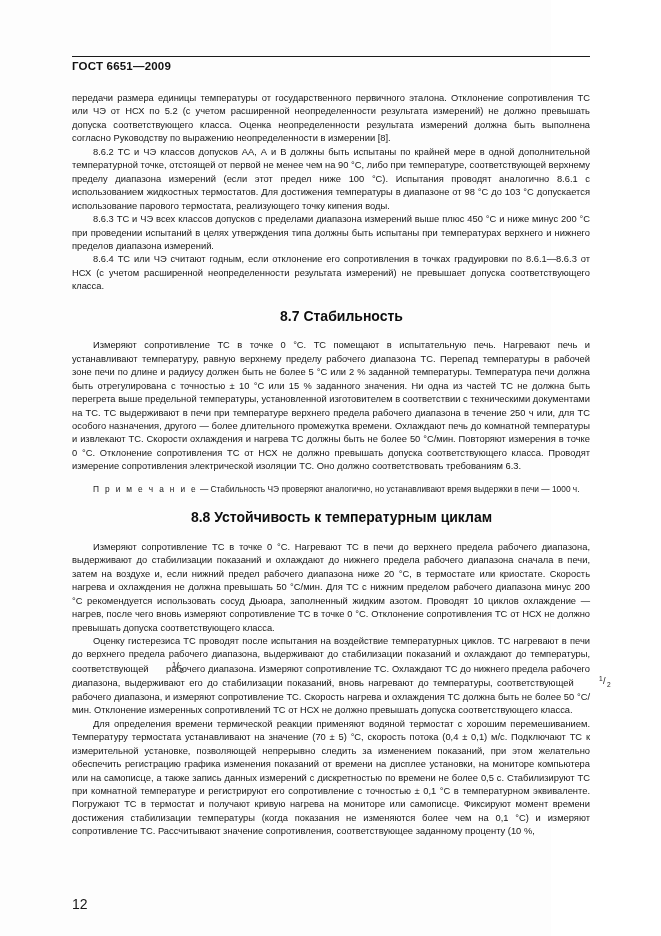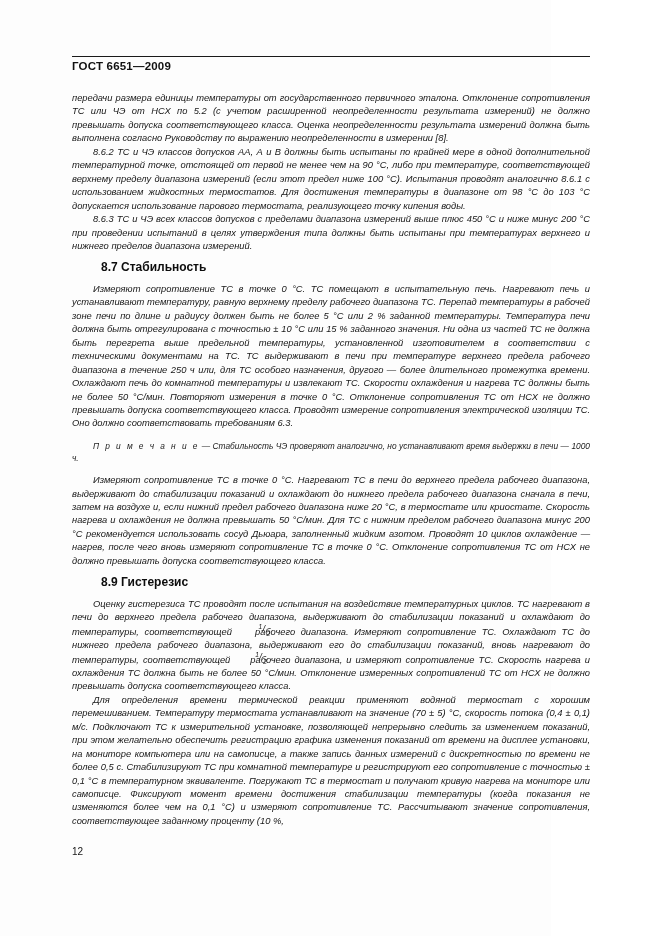--- a/index.html
+++ b/index.html
@@ -50,36 +50,36 @@
 
   p {
     margin: 0;
     font-size: 9.35px;
     line-height: 13.45px;
     text-align: justify;
     text-justify: inter-word;
     hyphens: manual;
     -webkit-hyphens: manual;
     color: #161616;
-    font-style: italic;
   }
   p.indent {
     text-indent: 21px;
   }
   p.noindent {
     text-indent: 0;
   }
 
   h3.section {
-    margin: 8px;
-    font-size: 12px;
+    margin: 16px;
+    font-size: 14px;
     line-height: 13.45px;
     font-weight: bold;
     text-indent: 21px;
     color: #0d0d0d;
+    text-align: center;
   }
 
   .note {
     margin: 0;
     font-size: 8.35px;
     line-height: 12.6px;
     text-align: justify;
     text-indent: 21px;
     color: #1a1a1a;
   }
@@ -114,54 +114,55 @@
   .frac .den {
     position: absolute;
     left: 8.0px;
     top: 2.0px;
     font-size: 6.6px;
   }
 
   .folio {
     position: absolute;
     left: 72px;
-    top: 846px;
-    font-size: 10px;
+    top: 896px;
+    font-size: 14px;
     color: #161616;
   }
 </style>
 </head>
 <body>
 
 <div class="page">
 
   <div class="header-rule"></div>
   <div class="header-title">ГОСТ 6651—2009</div>
 
   <div class="column">
 
     <p class="noindent">передачи размера единицы температуры от государственного первичного эталона. Отклонение сопротивления ТС или ЧЭ от НСХ по 5.2 (с учетом расширенной неопределенности результата измерений) не должно превышать допуска соответствующего класса. Оценка неопределенности результата измерений должна быть выполнена согласно Руководству по выражению неопределенности в измерении [8].</p>
 
     <p class="indent">8.6.2  ТС и ЧЭ классов допусков АА, А и В должны быть испытаны по крайней мере в одной дополнительной температурной точке, отстоящей от первой не менее чем на 90 °С, либо при температуре, соответствующей верхнему пределу диапазона измерений (если этот предел ниже 100 °С). Испытания проводят аналогично 8.6.1 с использованием жидкостных термостатов. Для достижения температуры в диапазоне от 98 °С до 103 °С допускается использование парового термостата, реализующего точку кипения воды.</p>
 
     <p class="indent">8.6.3  ТС и ЧЭ всех классов допусков с пределами диапазона измерений выше плюс 450 °С и ниже минус 200 °С при проведении испытаний в целях утверждения типа должны быть испытаны при температурах верхнего и нижнего пределов диапазона измерений.</p>
 
+    <p class="indent">8.6.4  ТС или ЧЭ считают годным, если отклонение его сопротивления в точках градуировки по 8.6.1—8.6.3 от НСХ (с учетом расширенной неопределенности результата измерений) не превышает допуска соответствующего класса.</p>
 
     <h3 class="section">8.7  Стабильность</h3>
 
     <p class="indent">Измеряют сопротивление ТС в точке 0 °С. ТС помещают в испытательную печь. Нагревают печь и устанавливают температуру, равную верхнему пределу рабочего диапазона ТС. Перепад температуры в рабочей зоне печи по длине и радиусу должен быть не более 5 °С или 2 % заданной температуры. Температура печи должна быть отрегулирована с точностью ± 10 °С или 15 % заданного значения. Ни одна из частей ТС не должна быть перегрета выше предельной температуры, установленной изготовителем в соответствии с техническими документами на ТС. ТС выдерживают в печи при температуре верхнего предела рабочего диапазона в течение 250 ч или, для ТС особого назначения, другого — более длительного промежутка времени. Охлаждают печь до комнатной температуры и извлекают ТС. Скорости охлаждения и нагрева ТС должны быть не более 50 °С/мин. Повторяют измерения в точке 0 °С. Отклонение сопротивления ТС от НСХ не должно превышать допуска соответствующего класса. Проводят измерение сопротивления электрической изоляции ТС. Оно должно соответствовать требованиям 6.3.</p>
 
     <div class="note-block">
       <p class="note"><span class="note-lead">П р и м е ч а н и е</span><span> — Стабильность ЧЭ проверяют аналогично, но устанавливают время выдержки в печи — 1000 ч.</span></p>
     </div>
 
+    <h3 class="section">8.8  Устойчивость к температурным циклам</h3>
 
     <p class="indent">Измеряют сопротивление ТС в точке 0 °С. Нагревают ТС в печи до верхнего предела рабочего диапазона, выдерживают до стабилизации показаний и охлаждают до нижнего предела рабочего диапазона сначала в печи, затем на воздухе и, если нижний предел рабочего диапазона ниже 20 °С, в термостате или криостате. Скорость нагрева и охлаждения не должна превышать 50 °С/мин. Для ТС с нижним пределом рабочего диапазона минус 200 °С рекомендуется использовать сосуд Дьюара, заполненный жидким азотом. Проводят 10 циклов охлаждение — нагрев, после чего вновь измеряют сопротивление ТС в точке 0 °С. Отклонение сопротивления ТС от НСХ не должно превышать допуска соответствующего класса.</p>
 
-    <h3 class="section">8.9  Гистерезис</h3>
 
     <p class="indent"><span>Оценку гистерезиса ТС проводят после испытания на воздействие температурных циклов. ТС нагревают в печи до верхнего предела рабочего диапазона, выдерживают до стабилизации показаний и охлаждают до температуры, соответствующей </span><span class="frac"><span class="num">1</span><span class="sl">/</span><span class="den">2</span></span><span> рабочего диапазона. Измеряют сопротивление ТС. Охлаждают ТС до нижнего предела рабочего диапазона, выдерживают его до стабилизации показаний, вновь нагревают до температуры, соответствующей </span><span class="frac"><span class="num">1</span><span class="sl">/</span><span class="den">2</span></span><span> рабочего диапазона, и измеряют сопротивление ТС. Скорость нагрева и охлаждения ТС должна быть не более 50 °С/мин. Отклонение измеренных сопротивлений ТС от НСХ не должно превышать допуска соответствующего класса.</span></p>
 
 
     <p class="indent">Для определения времени термической реакции применяют водяной термостат с хорошим перемешиванием. Температуру термостата устанавливают на значение (70 ± 5) °С, скорость потока (0,4 ± 0,1) м/с. Подключают ТС к измерительной установке, позволяющей непрерывно следить за изменением показаний, при этом желательно обеспечить регистрацию графика изменения показаний от времени на дисплее установки, на мониторе компьютера или на самописце, а также запись данных измерений с дискретностью по времени не более 0,5 с. Стабилизируют ТС при комнатной температуре и регистрируют его сопротивление с точностью ± 0,1 °С в температурном эквиваленте. Погружают ТС в термостат и получают кривую нагрева на мониторе или самописце. Фиксируют момент времени достижения стабилизации температуры (когда показания не изменяются более чем на 0,1 °С) и измеряют сопротивление ТС. Рассчитывают значение сопротивления, соответствующее заданному проценту (10 %,</p>
 
   </div>
 
   <div class="folio">12</div>
 

